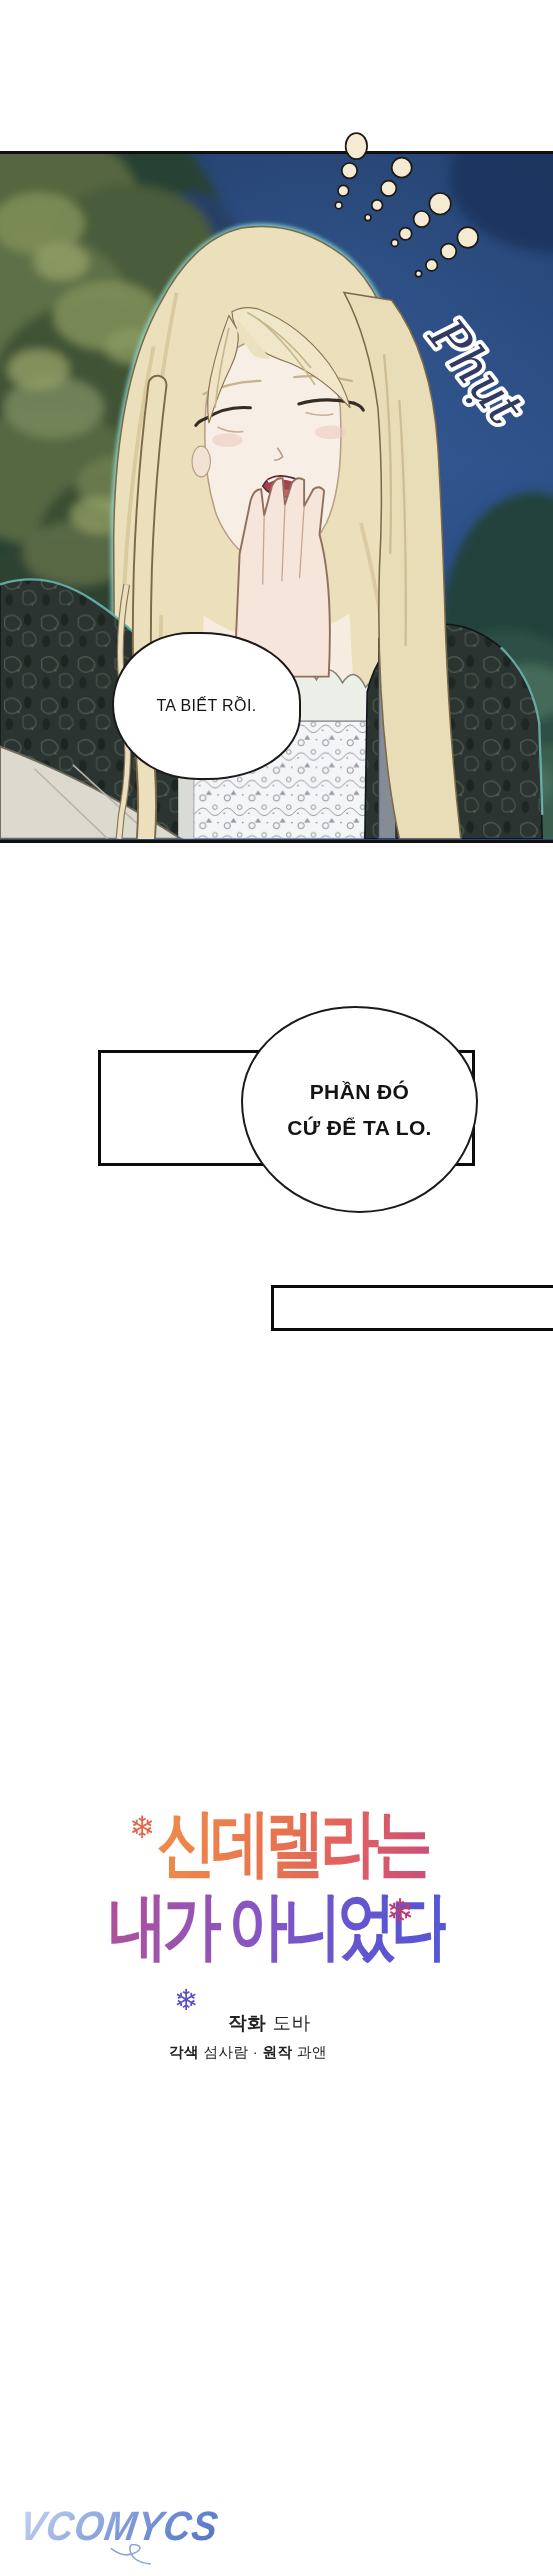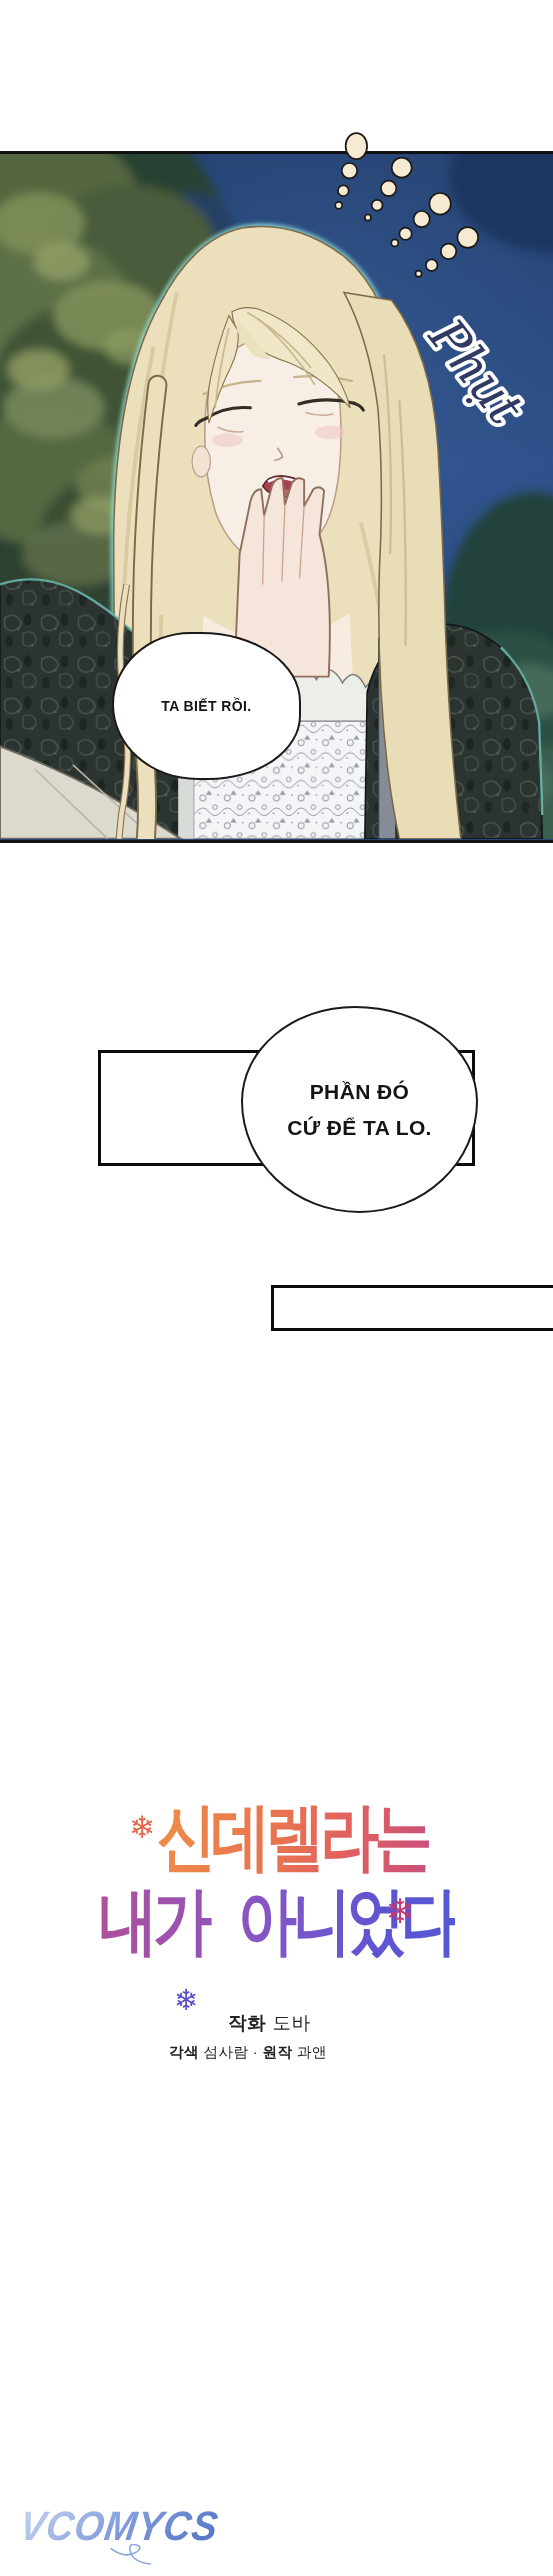--- a/index.html
+++ b/index.html
@@ -25,37 +25,37 @@
   .panel svg{display:block}
 
   
   .trails{position:absolute;left:327px;top:120px;width:154px;height:169px;z-index:3}
 
   
   .bubble1{position:absolute;left:112px;top:632px;width:189px;height:148px;z-index:4;
            background:var(--bubbleFill);border:2.3px solid var(--bubbleStroke);
            border-radius:44% 56% 52% 48% / 52% 50% 46% 54%;
            display:flex;align-items:center;justify-content:center}
-  .bubble1 .txt{font-weight:700;font-size:14px;letter-spacing:0.4px;color:var(--ink);white-space:nowrap}
+  .bubble1 .txt{font-weight:400;font-size:16px;letter-spacing:0.4px;color:var(--ink);white-space:nowrap}
 
   
   .rect1{position:absolute;left:98px;top:1050px;width:377px;height:116px;
          border:3.8px solid var(--boxBorder);background:#fff;z-index:1}
   .bubble2{position:absolute;left:241px;top:1006px;width:237px;height:207px;z-index:2;
            background:var(--bubbleFill);border:2.3px solid var(--bubbleStroke);
            border-radius:48% 52% 50% 50% / 46% 46% 54% 54%;
            display:flex;flex-direction:column;align-items:center;justify-content:center;gap:10px}
   .bubble2 .txt{font-weight:700;font-size:21px;letter-spacing:0.4px;color:var(--ink);
                 line-height:1.2;white-space:nowrap;text-align:center}
   .rect2{position:absolute;left:271px;top:1285px;width:282px;height:46px;
          border:3.8px solid var(--boxBorder);border-right:0;background:#fff;z-index:1}
 
   
   .title{position:absolute;left:0;top:1804px;width:553px;text-align:center;z-index:1;
-         font-family:Liberation Mono, monospace;font-weight:700}
+         font-family:Liberation Sans, sans-serif;font-weight:700}
   .title .l{display:inline-block;transform:scaleX(.8);letter-spacing:-6.1px;
             -webkit-background-clip:text;background-clip:text;color:transparent}
   .title .l1{font-size:74px;line-height:1.05;transform:scaleX(.8) translateX(20px);
              background-image:linear-gradient(105deg,var(--titleOrange) 5%,#e8734f 45%,var(--titleRed) 70%,var(--titlePink) 100%)}
   .title .l2{font-size:74px;line-height:1.0;margin-top:7.7px;
              background-image:linear-gradient(100deg,#b0509a 0%,var(--titlePurple) 45%,#5d55d2 80%,var(--titleIndigo) 100%)}
   .snow{position:absolute;z-index:2;line-height:1}
   .snow.s1{left:129px;top:1812px;font-size:31px;color:var(--snowOrange)}
   .snow.s2{left:386px;top:1894px;font-size:34px;color:var(--snowCrimson)}
   .snow.s3{left:174px;top:1986px;font-size:29px;color:var(--snowIndigo)}

